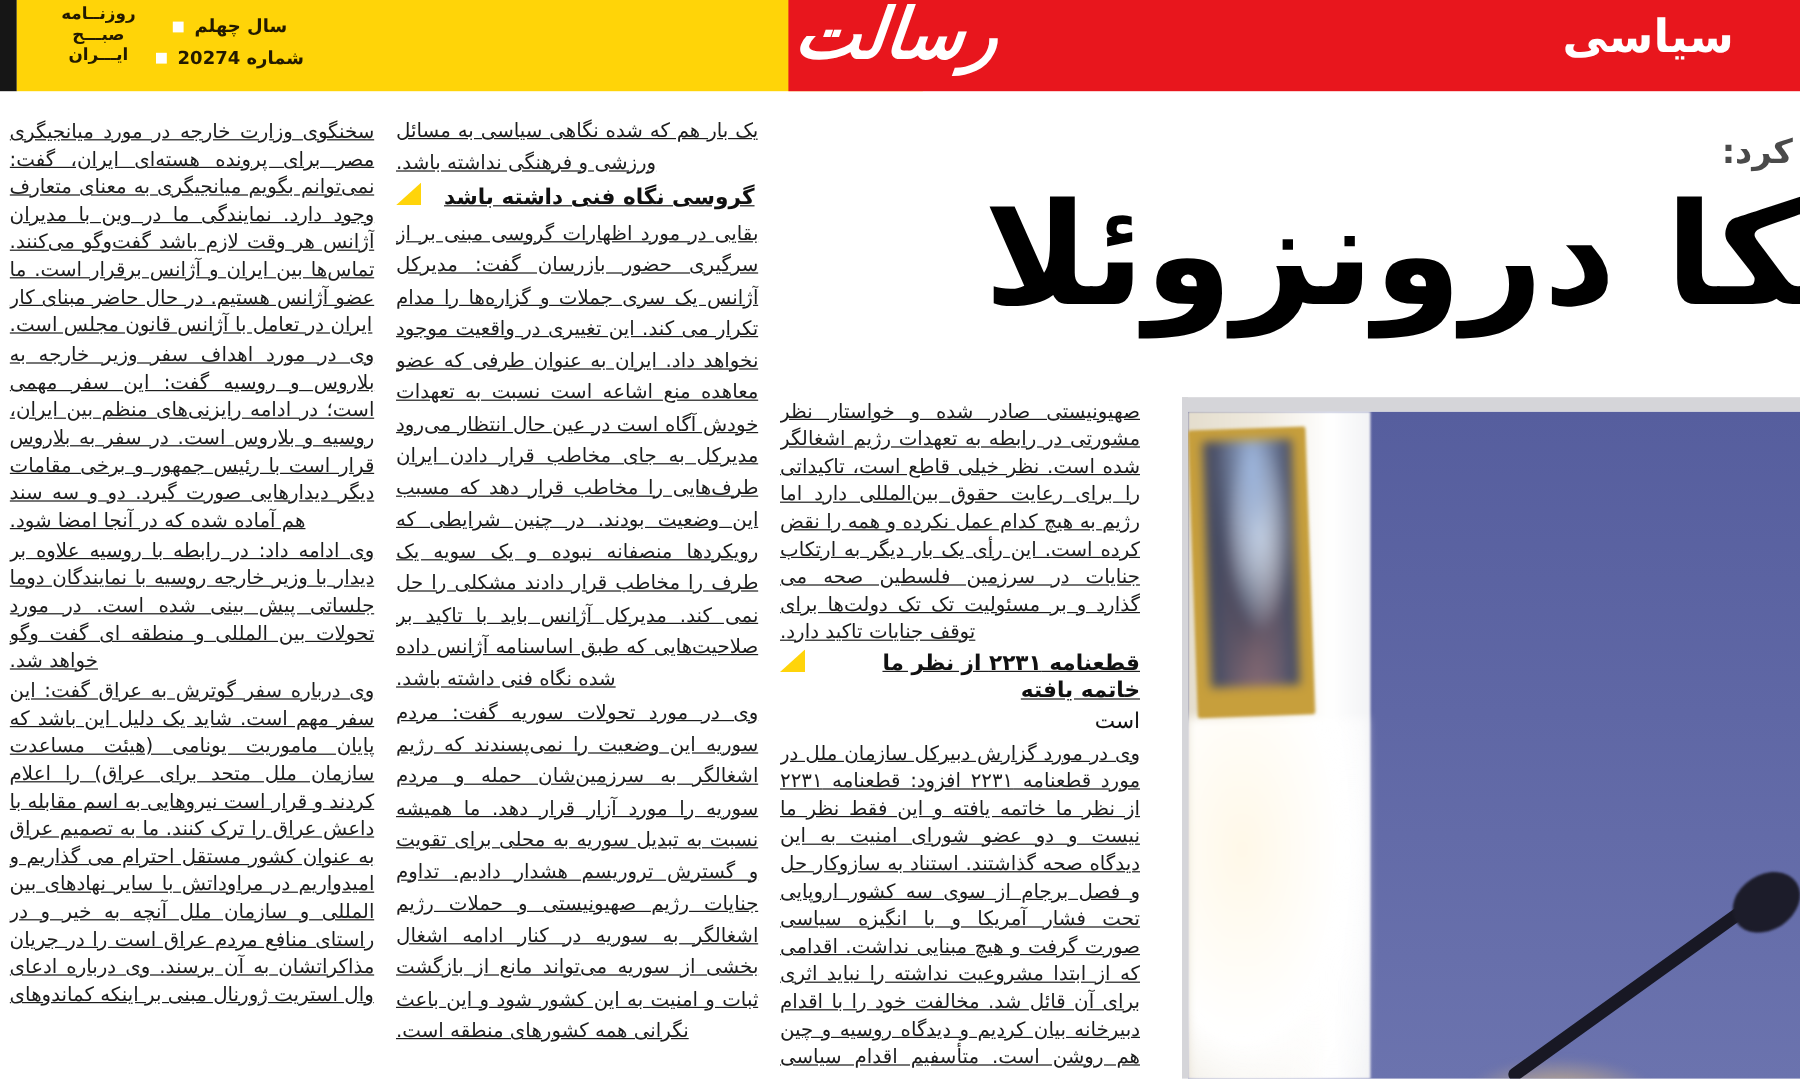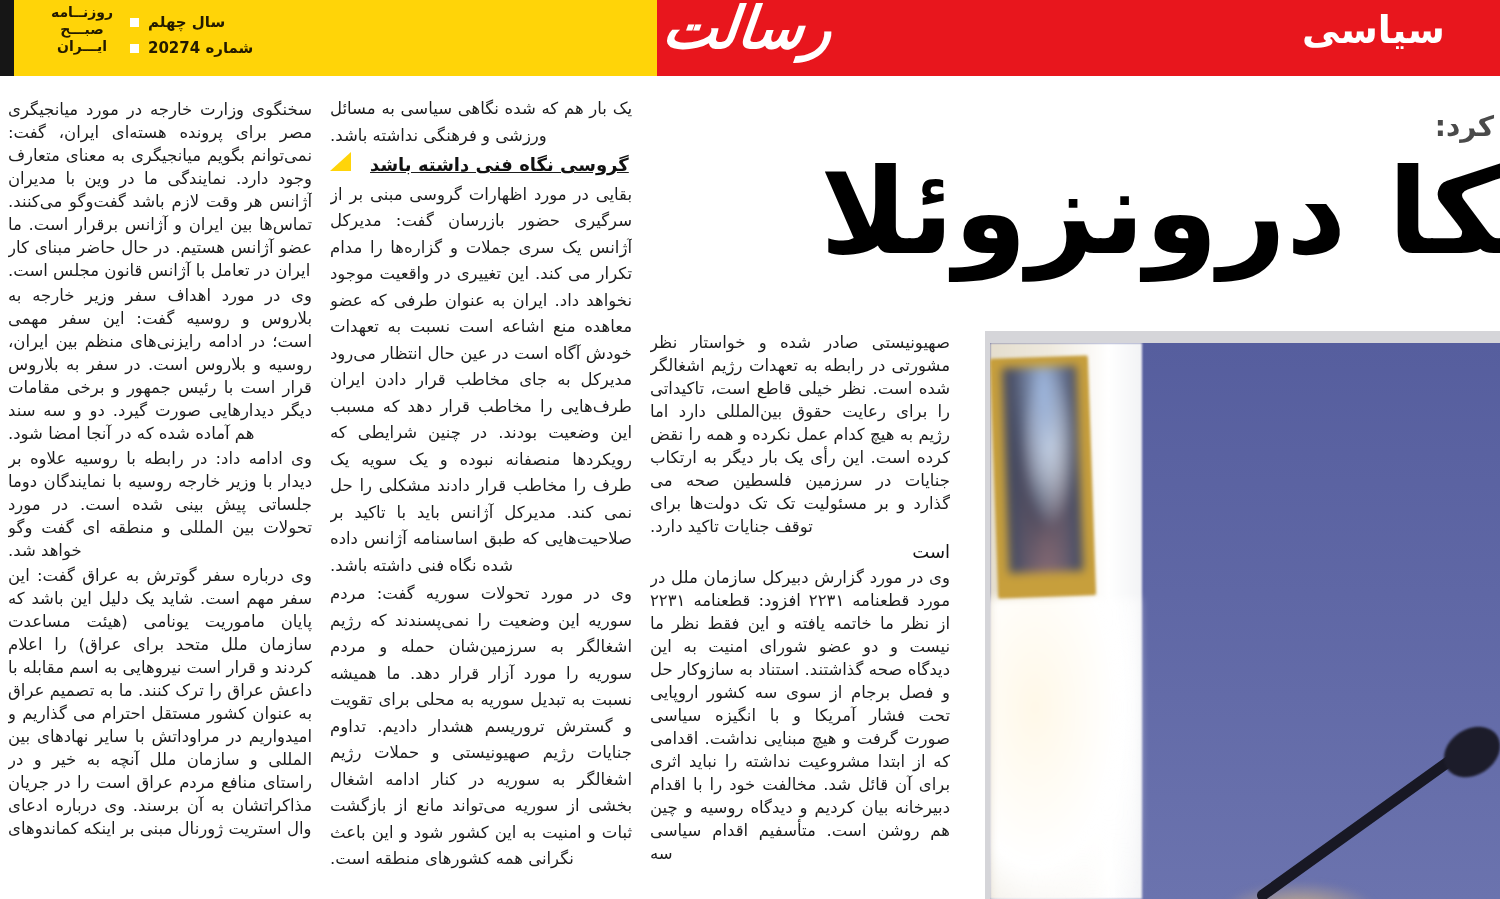--- a/index.html
+++ b/index.html
@@ -6,36 +6,36 @@
   body{
     width:1500px;height:899px;position:relative;overflow:hidden;
     background:#ffffff;font-family:"DejaVu Sans",sans-serif;
   }
   
   .black-bar{position:absolute;left:0;top:0;width:14px;height:76px;background:#161616;}
   .info-box{position:absolute;left:14px;top:0;width:755px;height:76px;background:#ffd408;}
   .paper-logotype{position:absolute;left:28px;top:4px;width:80px;text-align:center;
     color:#231a00;font-weight:bold;font-size:14px;line-height:17px;direction:rtl;}
   .issue-rows{position:absolute;left:116px;top:9px;}
-  .issue-row{display:flex;align-items:center;gap:9px;height:26px;}
+  .issue-row{display:flex;align-items:center;gap:9px;height:26px;justify-content:center;}
   .sq{width:9px;height:9px;background:#ffffff;display:inline-block;}
   .issue-row .txt{direction:rtl;color:#231a00;font-weight:bold;font-size:15px;white-space:nowrap;}
   .red-band{position:absolute;left:657px;top:0;width:843px;height:76px;background:#e8161d;}
   .nameplate{position:absolute;left:6px;top:-6px;color:#ffffff;font-size:58px;font-weight:bold;
     font-style:italic;transform:skewX(-6deg);direction:rtl;white-space:nowrap;}
   .section-label{position:absolute;left:645px;top:8px;color:#ffffff;font-size:38px;
     font-weight:bold;direction:rtl;}
   
   .kicker{position:absolute;top:110px;right:6px;color:#4a4a4a;font-size:28px;font-weight:bold;
     direction:rtl;white-space:nowrap;}
   .headline{position:absolute;top:142px;right:-45px;color:#000;font-size:118px;font-weight:bold;
     direction:rtl;white-space:nowrap;letter-spacing:-2px;line-height:1.2;}
   
   .col{position:absolute;direction:rtl;color:#1d1d1d;overflow:hidden;}
-  .col p{margin:0 0 2px 0;text-align:justify;text-align-last:left;}
+  .col p{margin:0 0 2px 0;text-align:justify;text-align-last:left;text-decoration:underline;}
   #col1{left:8px;top:98px;width:304px;height:801px;font-size:16.5px;line-height:23px;}
   #col2{left:330px;top:96px;width:302px;height:803px;font-size:16.5px;line-height:26.5px;}
   #col3{left:650px;top:331px;width:300px;height:568px;font-size:16.5px;line-height:23px;}
   .subhead{display:flex;align-items:flex-start;gap:19px;direction:ltr;margin:3px 0 3px 0;text-decoration:underline;}
   .subhead .tri{width:21px;height:19px;background:#ffd40a;flex:0 0 auto;
     clip-path:polygon(100% 0,100% 100%,0 100%);}
   .subhead .st{direction:rtl;font-weight:bold;font-size:18px;color:#111;}
   .subhead-l2{direction:rtl;text-align:right;font-weight:normal;font-size:18px;color:#111;margin-bottom:3px;}
   
   .photo{position:absolute;left:985px;top:331px;width:515px;height:568px;overflow:hidden;
@@ -109,20 +109,24 @@
     <span class="tri"></span>
     <span class="st">گروسی نگاه فنی داشته باشد</span>
   </div>
   <p>بقایی در مورد اظهارات گروسی مبنی بر از سرگیری حضور بازرسان گفت: مدیرکل آژانس یک سری جملات و گزاره‌ها را مدام تکرار می کند. این تغییری در واقعیت موجود نخواهد داد. ایران به عنوان طرفی که عضو معاهده منع اشاعه است نسبت به تعهدات خودش آگاه است در عین حال انتظار می‌رود مدیرکل به جای مخاطب قرار دادن ایران طرف‌هایی را مخاطب قرار دهد که مسبب این وضعیت بودند. در چنین شرایطی که رویکردها منصفانه نبوده و یک سویه یک طرف را مخاطب قرار دادند مشکلی را حل نمی کند. مدیرکل آژانس باید با تاکید بر صلاحیت‌هایی که طبق اساسنامه آژانس داده شده نگاه فنی داشته باشد.</p>
   <p>وی در مورد تحولات سوریه گفت: مردم سوریه این وضعیت را نمی‌پسندند که رژیم اشغالگر به سرزمین‌شان حمله و مردم سوریه را مورد آزار قرار دهد. ما همیشه نسبت به تبدیل سوریه به محلی برای تقویت و گسترش تروریسم هشدار دادیم. تداوم جنایات رژیم صهیونیستی و حملات رژیم اشغالگر به سوریه در کنار ادامه اشغال بخشی از سوریه می‌تواند مانع از بازگشت ثبات و امنیت به این کشور شود و این باعث نگرانی همه کشورهای منطقه است.</p>
 
 </div>
 
 <div id="col3" class="col">
   <p>صهیونیستی صادر شده و خواستار نظر مشورتی در رابطه به تعهدات رژیم اشغالگر شده است. نظر خیلی قاطع است، تاکیداتی را برای رعایت حقوق بین‌المللی دارد اما رژیم به هیچ کدام عمل نکرده و همه را نقض کرده است. این رأی یک بار دیگر به ارتکاب جنایات در سرزمین فلسطین صحه می گذارد و بر مسئولیت تک تک دولت‌ها برای توقف جنایات تاکید دارد.</p>
+  <div class="subhead">
+    <span class="tri"></span>
+    <span class="st">قطعنامه ۲۲۳۱ از نظر ما خاتمه یافته</span>
+  </div>
   <div class="subhead-l2">است</div>
   <p>وی در مورد گزارش دبیرکل سازمان ملل در مورد قطعنامه ۲۲۳۱ افزود: قطعنامه ۲۲۳۱ از نظر ما خاتمه یافته و این فقط نظر ما نیست و دو عضو شورای امنیت به این دیدگاه صحه گذاشتند. استناد به سازوکار حل و فصل برجام از سوی سه کشور اروپایی تحت فشار آمریکا و با انگیزه سیاسی صورت گرفت و هیچ مبنایی نداشت. اقدامی که از ابتدا مشروعیت نداشته را نباید اثری برای آن قائل شد. مخالفت خود را با اقدام دبیرخانه بیان کردیم و دیدگاه روسیه و چین هم روشن است. متأسفیم اقدام سیاسی سه</p>
 </div>
 
 <div class="photo">
   <div class="wall"></div>
   <div class="wall-glow"></div>
   <div class="frame">
     <div class="frame-inner"></div>
   </div>

